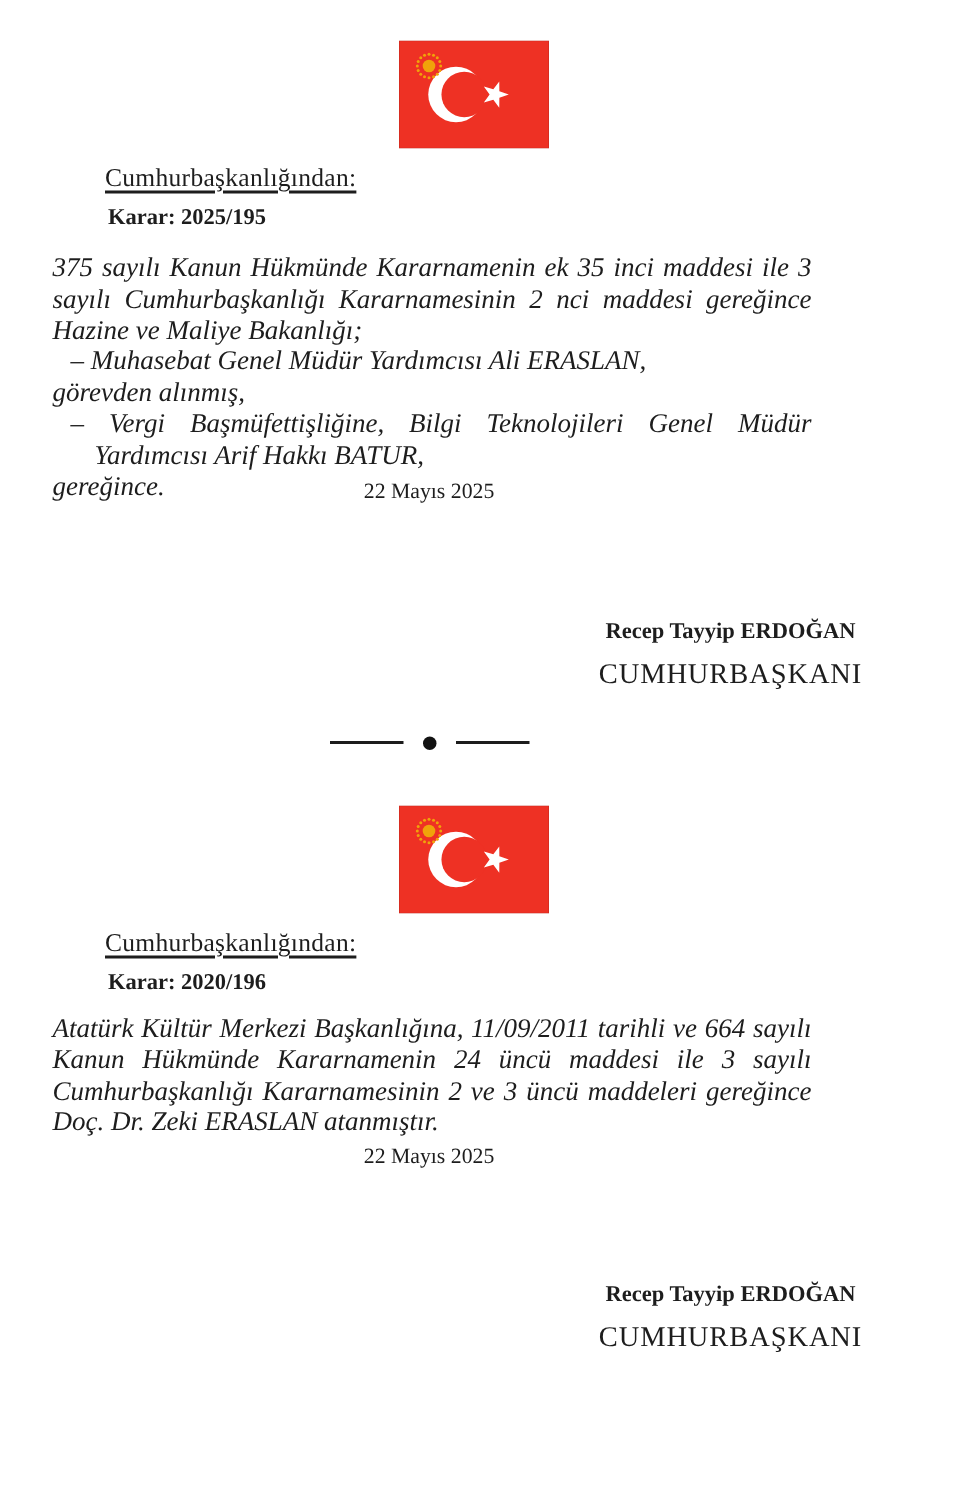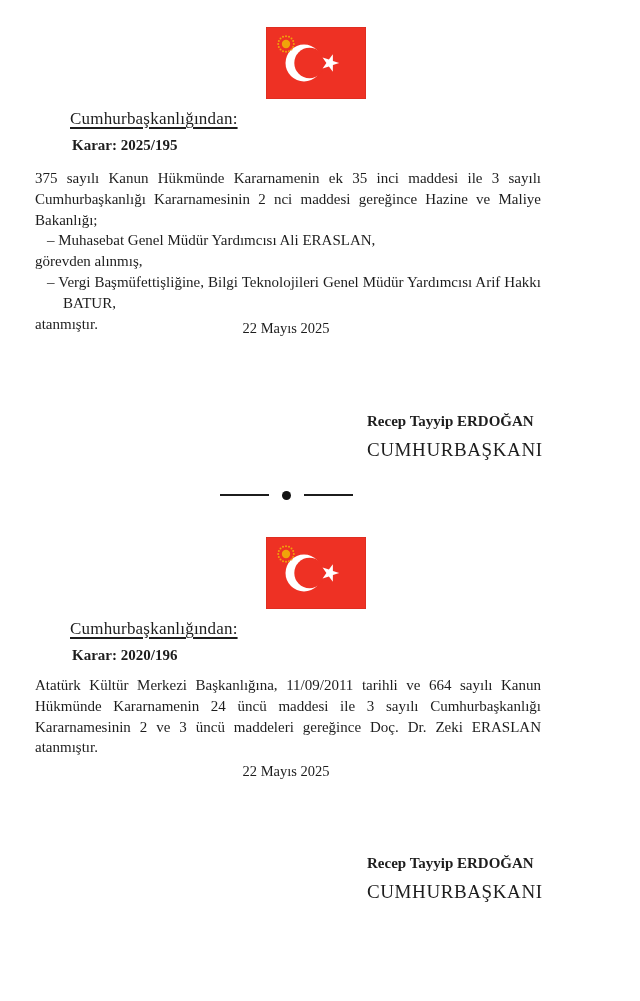--- a/index.html
+++ b/index.html
@@ -27,40 +27,40 @@
   .authority-1{top:109px;}
   .authority-2{top:619px;}
   .decision{
     position:absolute;left:72px;
     font-size:15px;font-weight:bold;
   }
   .decision-1{top:137px;}
   .decision-2{top:647px;}
   .body-block{
     position:absolute;left:35px;right:31px;
-    font-size:15px;line-height:20.8px;
+    font-size:18px;line-height:20.8px;font-style:italic;
   }
   .body-1{top:168px;}
   .body-2{top:675px;}
   .body-block p{margin:0;}
   .p-justify{text-align:justify;}
   .p-item{
     padding-left:28px;
     text-indent:-16px;
   }
   .date-line{
     position:absolute;left:0;right:0;
     text-align:center;
     font-size:14.5px;
   }
   .date-1{top:320px;}
   .date-2{top:763px;}
   .signature{
     position:absolute;left:367px;width:240px;
-    text-align:left;
+    text-align:center;
   }
   .sig-1{top:413px;}
   .sig-2{top:855px;}
   .signer-name{font-size:15px;font-weight:bold;margin:0;}
   .signer-title{font-size:19px;margin:9px 0 0 0;letter-spacing:0.6px;}
   .divider{
     position:absolute;left:0;right:0;top:488px;
     display:flex;align-items:center;justify-content:center;
     gap:13px;height:14px;
   }
@@ -101,21 +101,21 @@
   </div>
 
   <div class="authority authority-1">Cumhurbaşkanlığından:</div>
   <div class="decision decision-1">Karar: 2025/195</div>
 
   <div class="body-block body-1">
     <p class="p-justify">375 sayılı Kanun Hükmünde Kararnamenin ek 35 inci maddesi ile 3 sayılı Cumhurbaşkanlığı Kararnamesinin 2 nci maddesi gereğince Hazine ve Maliye Bakanlığı;</p>
     <p class="p-item">– Muhasebat Genel Müdür Yardımcısı Ali ERASLAN,</p>
     <p>görevden alınmış,</p>
     <p class="p-item p-justify">– Vergi Başmüfettişliğine, Bilgi Teknolojileri Genel Müdür Yardımcısı Arif Hakkı BATUR,</p>
-    <p>atanmıştır.</p>
+    <p>gereğince.</p>
   </div>
 
   <div class="date-line date-1">22 Mayıs 2025</div>
 
   <div class="signature sig-1">
     <p class="signer-name">Recep Tayyip ERDOĞAN</p>
     <p class="signer-title">CUMHURBAŞKANI</p>
   </div>
 
   <div class="divider">

